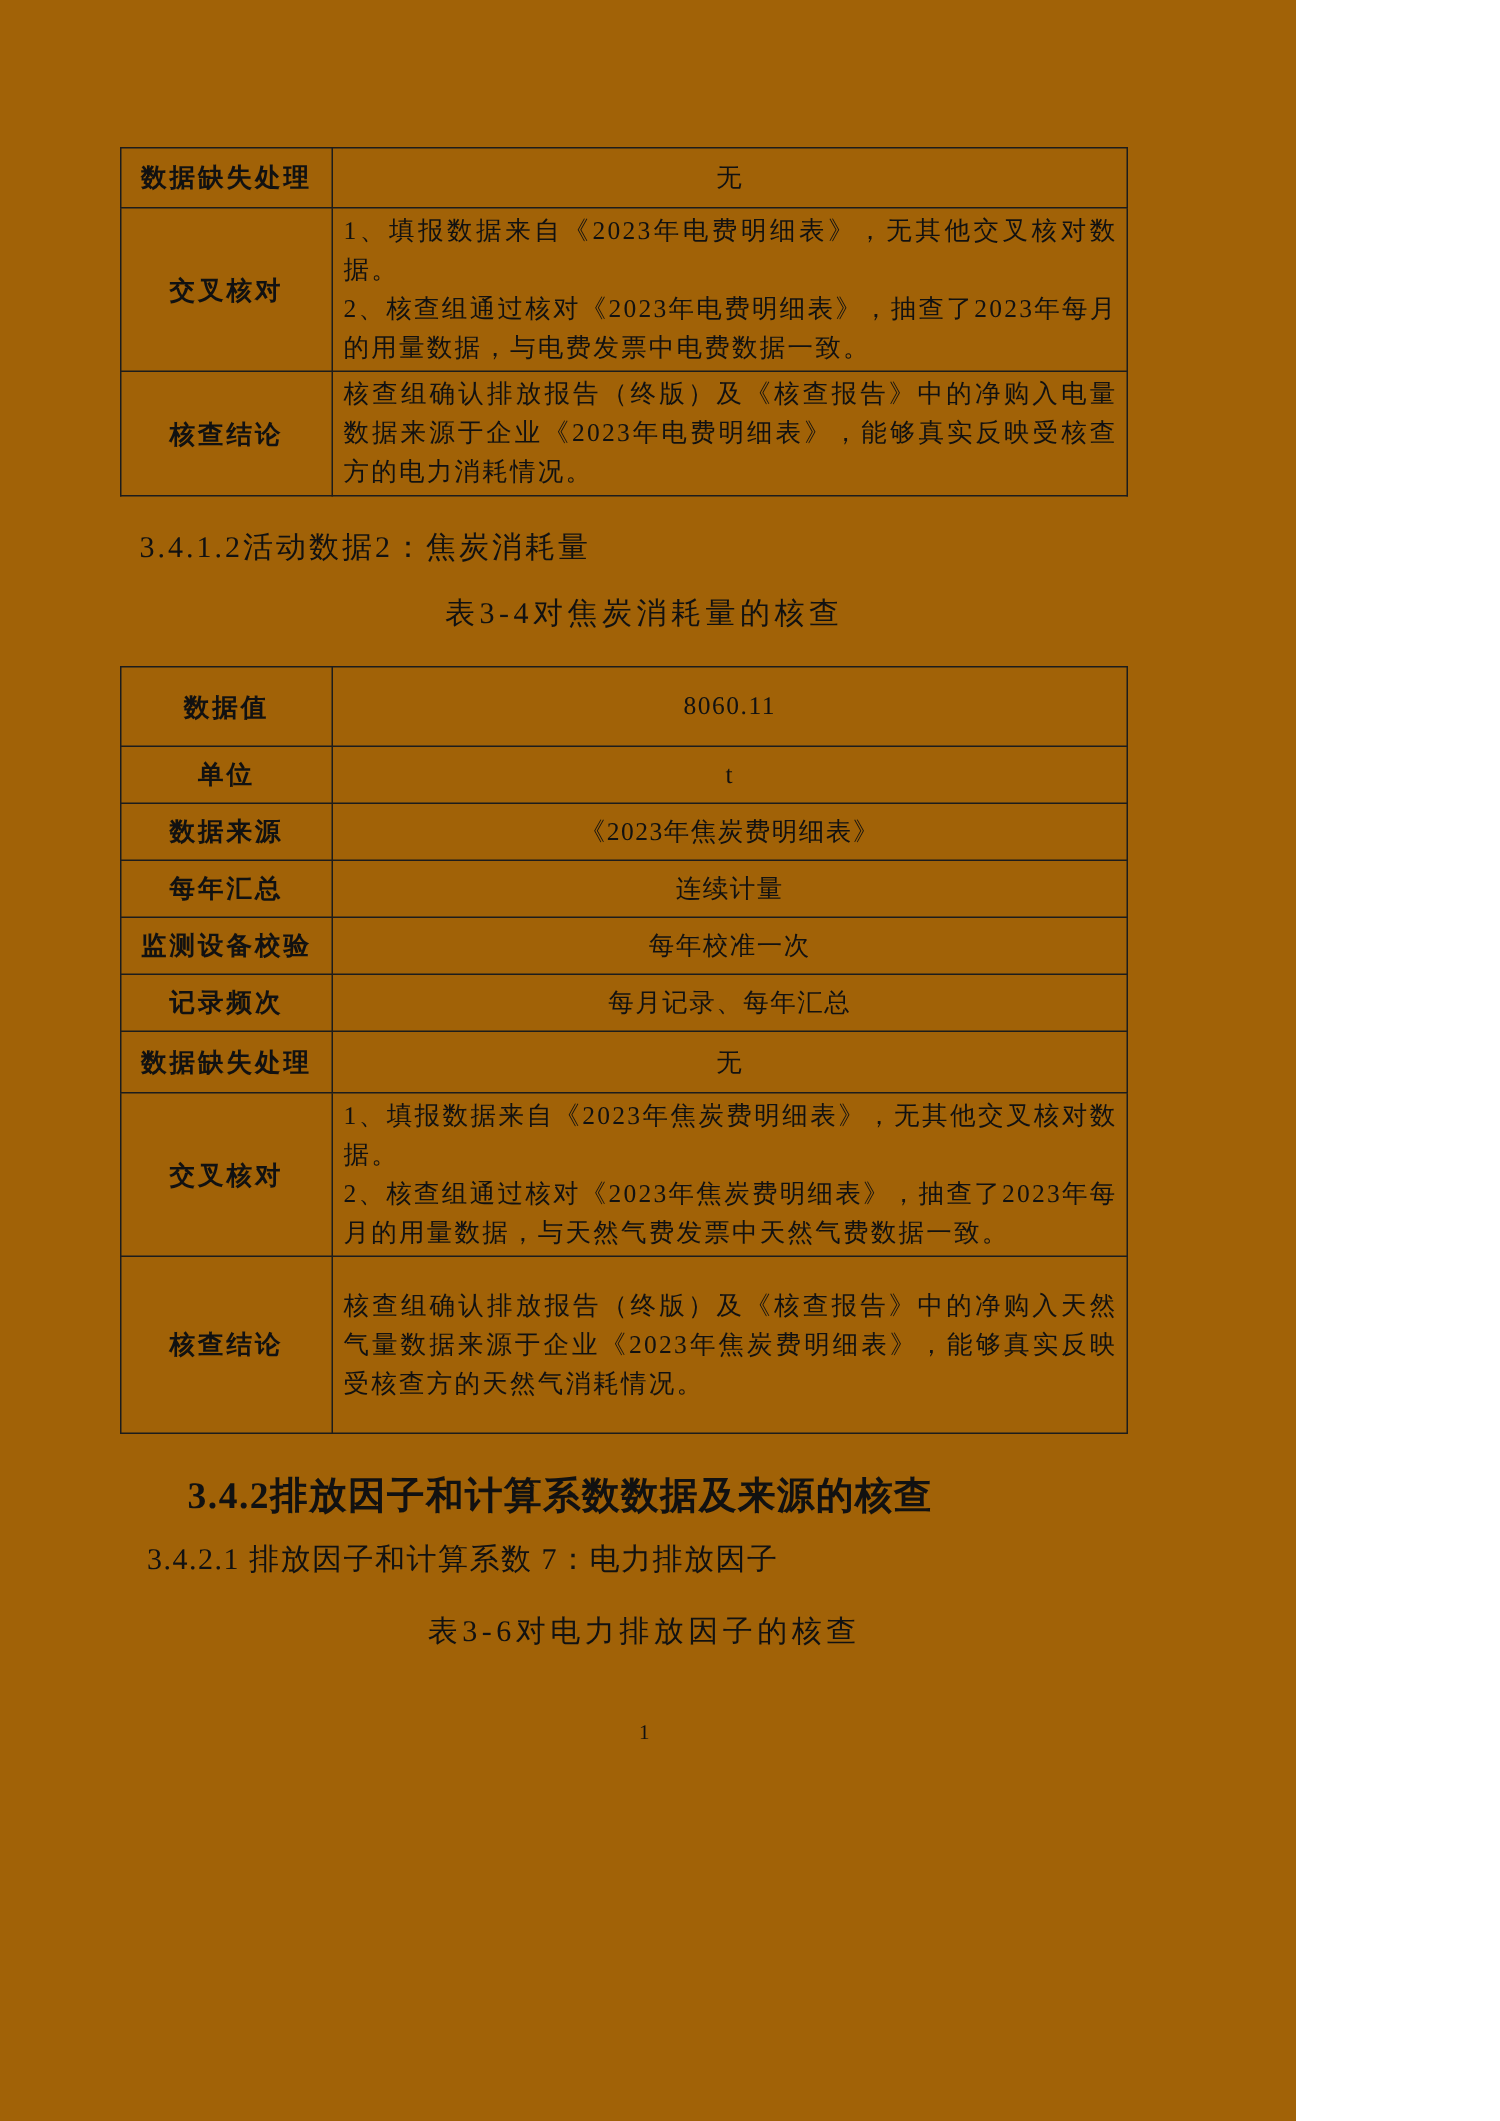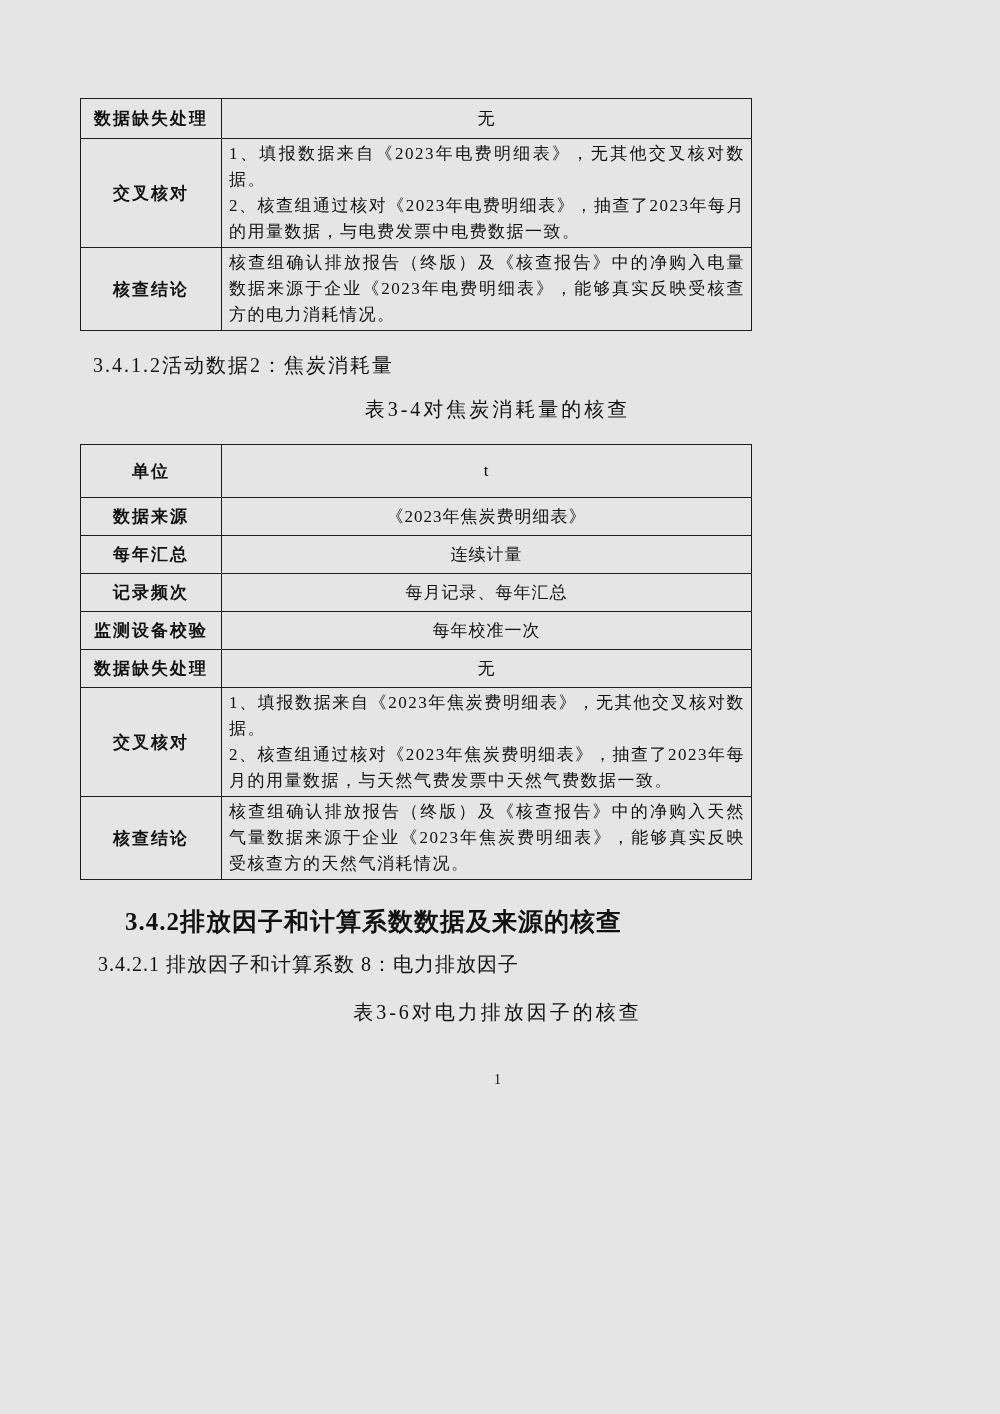--- a/index.html
+++ b/index.html
@@ -4,24 +4,24 @@
 <style>
   html,body{margin:0;padding:0;background:#ffffff;}
   body{
     width:1000px;height:1414px;
     font-family:"Liberation Serif","DejaVu Serif",serif;
     color:#111;
     -webkit-font-smoothing:antialiased;
   }
   .page{
     position:relative;
-    width:1000px;height:1414px;
+    width:864px;height:1414px;
     box-sizing:border-box;
     padding:98px 62px 0 57px;
-    background:#e5e5e5;
+    background:#a16207;
     overflow:hidden;
   }
   table.doc-table{
     border-collapse:collapse;
     table-layout:fixed;
     width:672px;
     margin-left:23px;
   }
   table.doc-table td{
     border:1px solid #1c1c1c;
@@ -125,57 +125,61 @@
 
   <div class="table-title">表3-4对焦炭消耗量的核查</div>
 
   <table class="doc-table" id="table2">
     <colgroup>
         <col style="width:141px">
         <col>
       </colgroup>
     <tbody>
         <tr>
+          <td class="label-cell">数据值</td>
+          <td class="value-cell">8060.11</td>
+        </tr>
+        <tr>
           <td class="label-cell">单位</td>
           <td class="value-cell">t</td>
         </tr>
         <tr>
           <td class="label-cell">数据来源</td>
           <td class="value-cell">《2023年焦炭费明细表》</td>
         </tr>
         <tr>
           <td class="label-cell">每年汇总</td>
           <td class="value-cell">连续计量</td>
         </tr>
         <tr>
+          <td class="label-cell">监测设备校验</td>
+          <td class="value-cell">每年校准一次</td>
+        </tr>
+        <tr>
           <td class="label-cell">记录频次</td>
           <td class="value-cell">每月记录、每年汇总</td>
-        </tr>
-        <tr>
-          <td class="label-cell">监测设备校验</td>
-          <td class="value-cell">每年校准一次</td>
         </tr>
         <tr>
           <td class="label-cell">数据缺失处理</td>
           <td class="value-cell">无</td>
         </tr>
         <tr>
           <td class="label-cell">交叉核对</td>
           <td class="value-cell left">1、填报数据来自《2023年焦炭费明细表》，无其他交叉核对数据。
 2、核查组通过核对《2023年焦炭费明细表》，抽查了2023年每月的用量数据，与天然气费发票中天然气费数据一致。</td>
         </tr>
         <tr>
           <td class="label-cell">核查结论</td>
           <td class="value-cell left">核查组确认排放报告（终版）及《核查报告》中的净购入天然气量数据来源于企业《2023年焦炭费明细表》，能够真实反映受核查方的天然气消耗情况。</td>
         </tr>
       </tbody>
   </table>
 
   <div class="bold-heading">3.4.2排放因子和计算系数数据及来源的核查</div>
 
 
-  <div class="subheading second">3.4.2.1 排放因子和计算系数 8：电力排放因子</div>
+  <div class="subheading second">3.4.2.1 排放因子和计算系数 7：电力排放因子</div>
 
   <div class="table-title second">表3-6对电力排放因子的核查</div>
 
   <div class="page-number">1</div>
 
 </div>
 
 </body></html>

